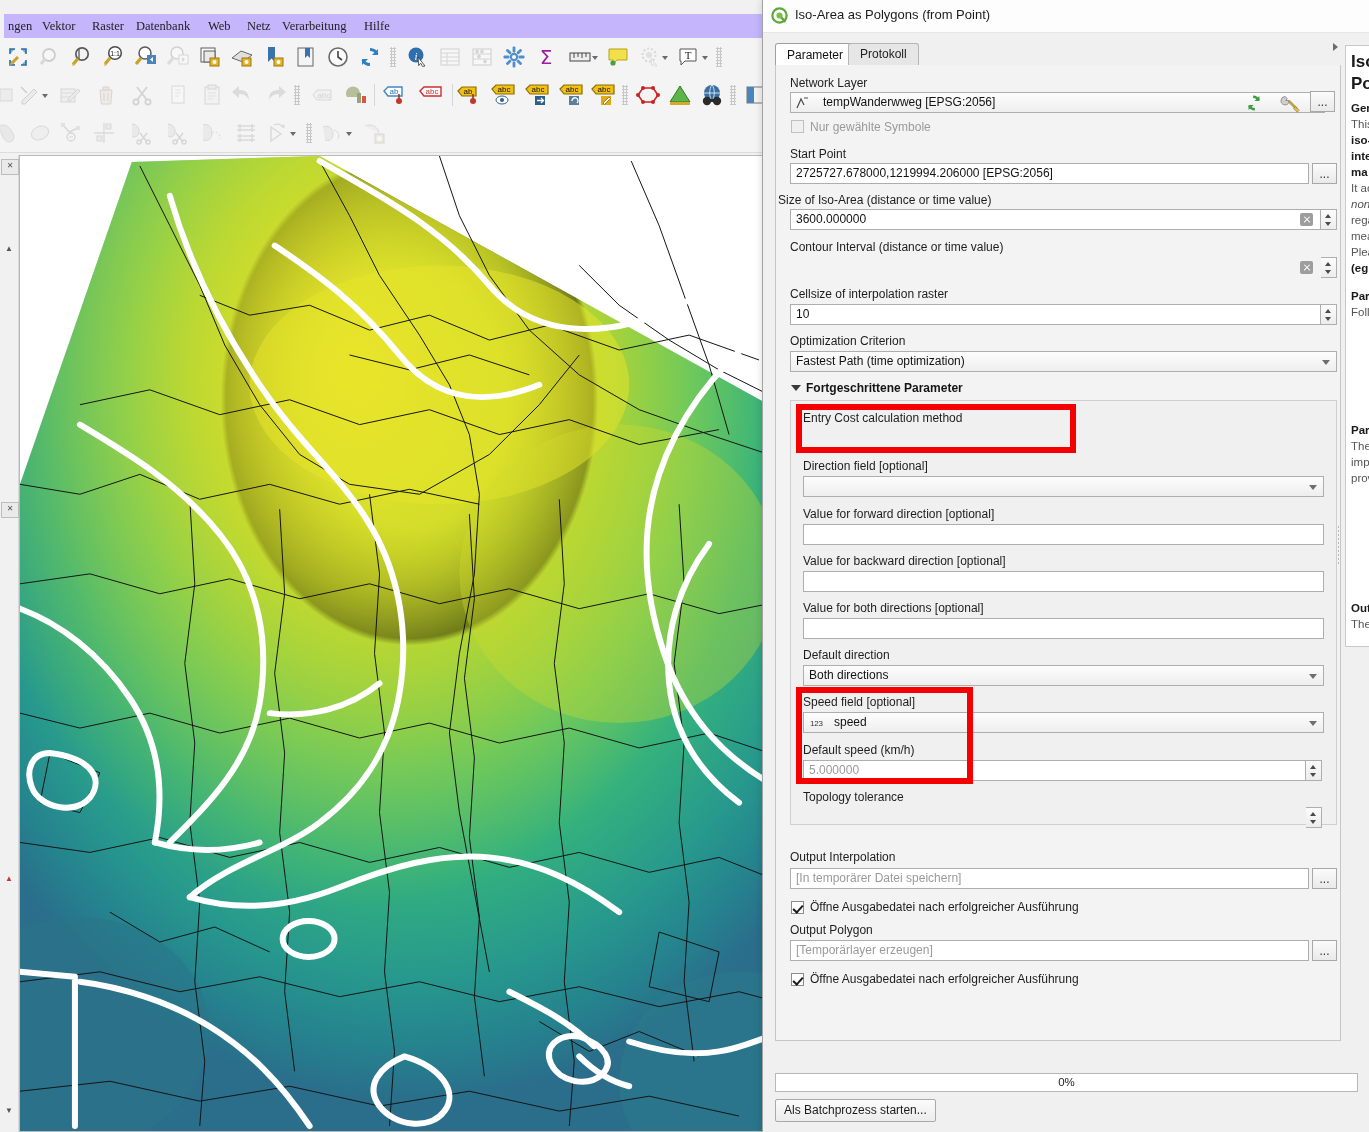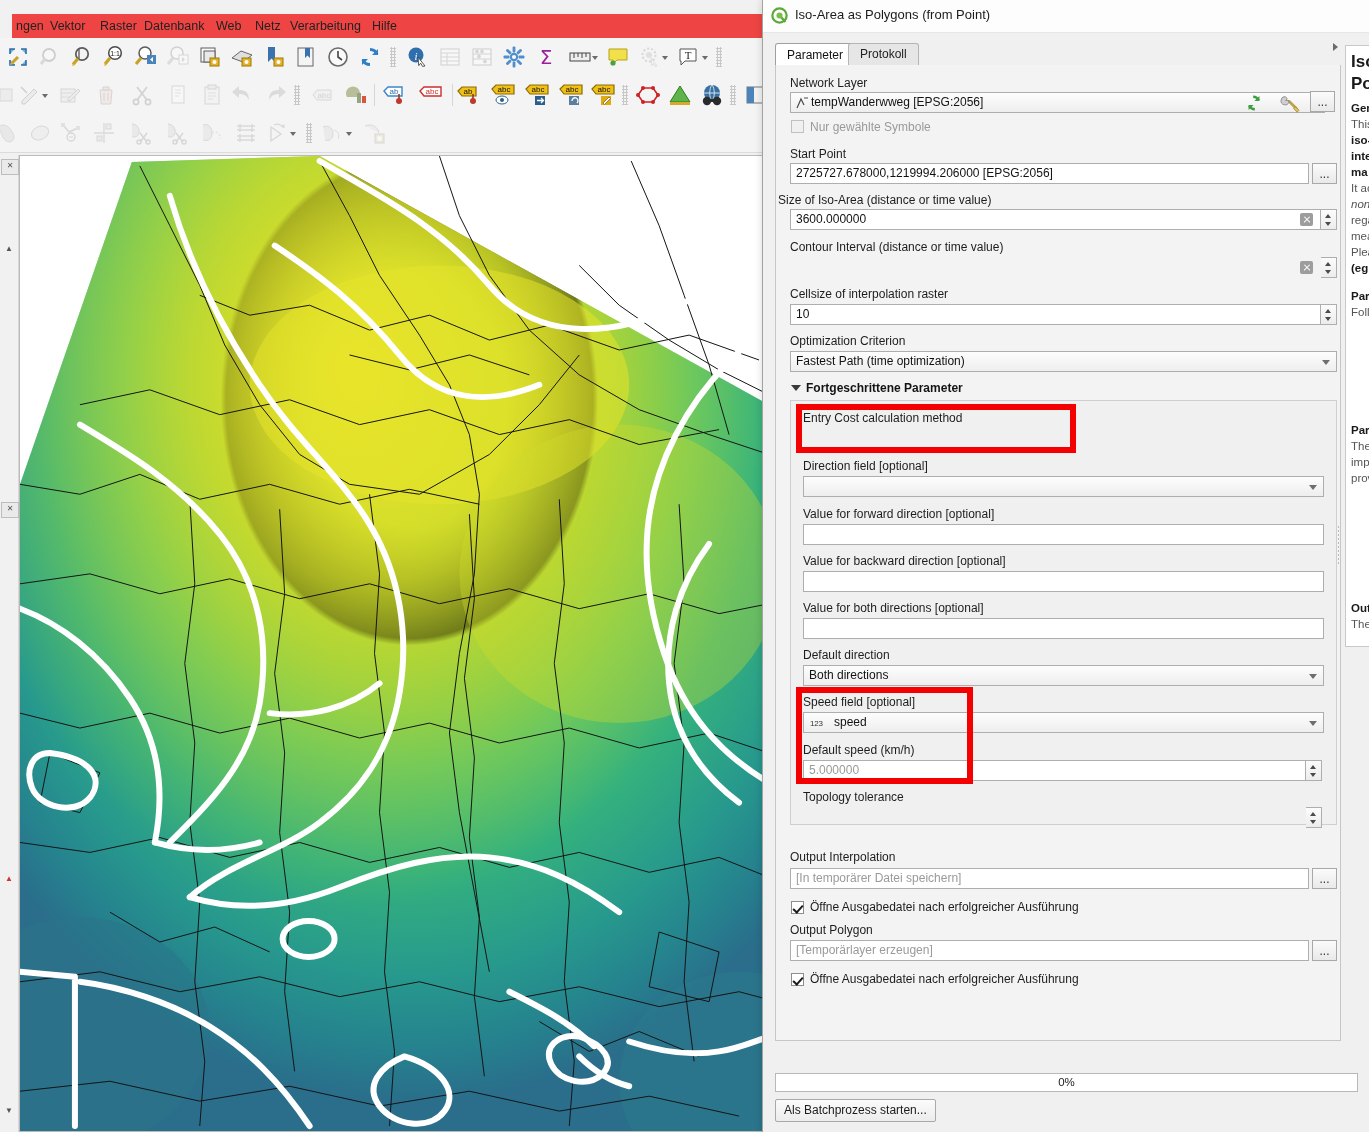--- a/index.html
+++ b/index.html
@@ -6,21 +6,21 @@
   body{
     width:1369px;height:1132px;overflow:hidden;
     font-family:"Liberation Sans", sans-serif;
     font-size:12px;color:#1d1d1d;background:#ffffff;
     -webkit-font-smoothing:antialiased;
   }
   .app{position:absolute;inset:0;}
 
   
   .qgis{position:absolute;left:0;top:0;width:770px;height:1132px;background:#f1f1f1;overflow:hidden;}
-  .menubar{position:absolute;left:12px;top:14px;height:24px;width:770px;background:#ef4444;}
+  .menubar{position:absolute;left:4px;top:14px;height:24px;width:770px;background:#c4b5fd;font-family:Liberation Serif, serif;}
   .menubar .mi{position:absolute;top:0;line-height:24px;font-size:12.5px;color:#222;white-space:nowrap;}
 
   .tbrow{position:absolute;left:0;width:770px;height:38px;background:#f4f4f4;border-bottom:1px solid #dcdcdc;}
   .tbrow.r1{top:38px;}
   .tbrow.r2{top:76px;}
   .tbrow.r3{top:114px;}
   .tbitem{position:absolute;top:5px;width:28px;height:28px;display:flex;align-items:center;justify-content:center;}
   .grip{position:absolute;top:9px;width:6px;height:20px;
     background-image:radial-gradient(#c2c2c2 1px, transparent 1.2px);
     background-size:3px 3px;opacity:.9;}
@@ -657,21 +657,21 @@
 
     <div class="tabs">
       <div class="tab active" style="left:0">Parameter</div>
       <div class="tab" style="left:73px">Protokoll</div>
     </div>
 
     <div class="panel">
       <div class="panel-inner">
 
         <div class="lbl" style="left:14px;top:11px">Network Layer</div>
-        <div class="combo" style="left:14px;top:27px;width:535px;padding-left:20px">
+        <div class="combo" style="left:14px;top:27px;width:535px;padding-left:32px">
           <svg style="position:absolute;left:5px;top:4px" width="14" height="13" viewBox="0 0 14 13">
             <path d="M1 11 L5 2 L8 8" stroke="#4a4a4a" stroke-width="1.2" fill="none"></path>
             <path d="M8 1 h4" stroke="#4a4a4a" stroke-width="1"></path>
           </svg>
           <span>tempWanderwweg [EPSG:2056]</span>
           <i class="arw"></i>
         </div>
         <div style="position:absolute;left:466px;top:26px;width:24px;height:23px;display:flex;align-items:center;justify-content:center">
           <svg width="20" height="20" viewBox="0 0 24 24">
               <g fill="#3c9e3c">

